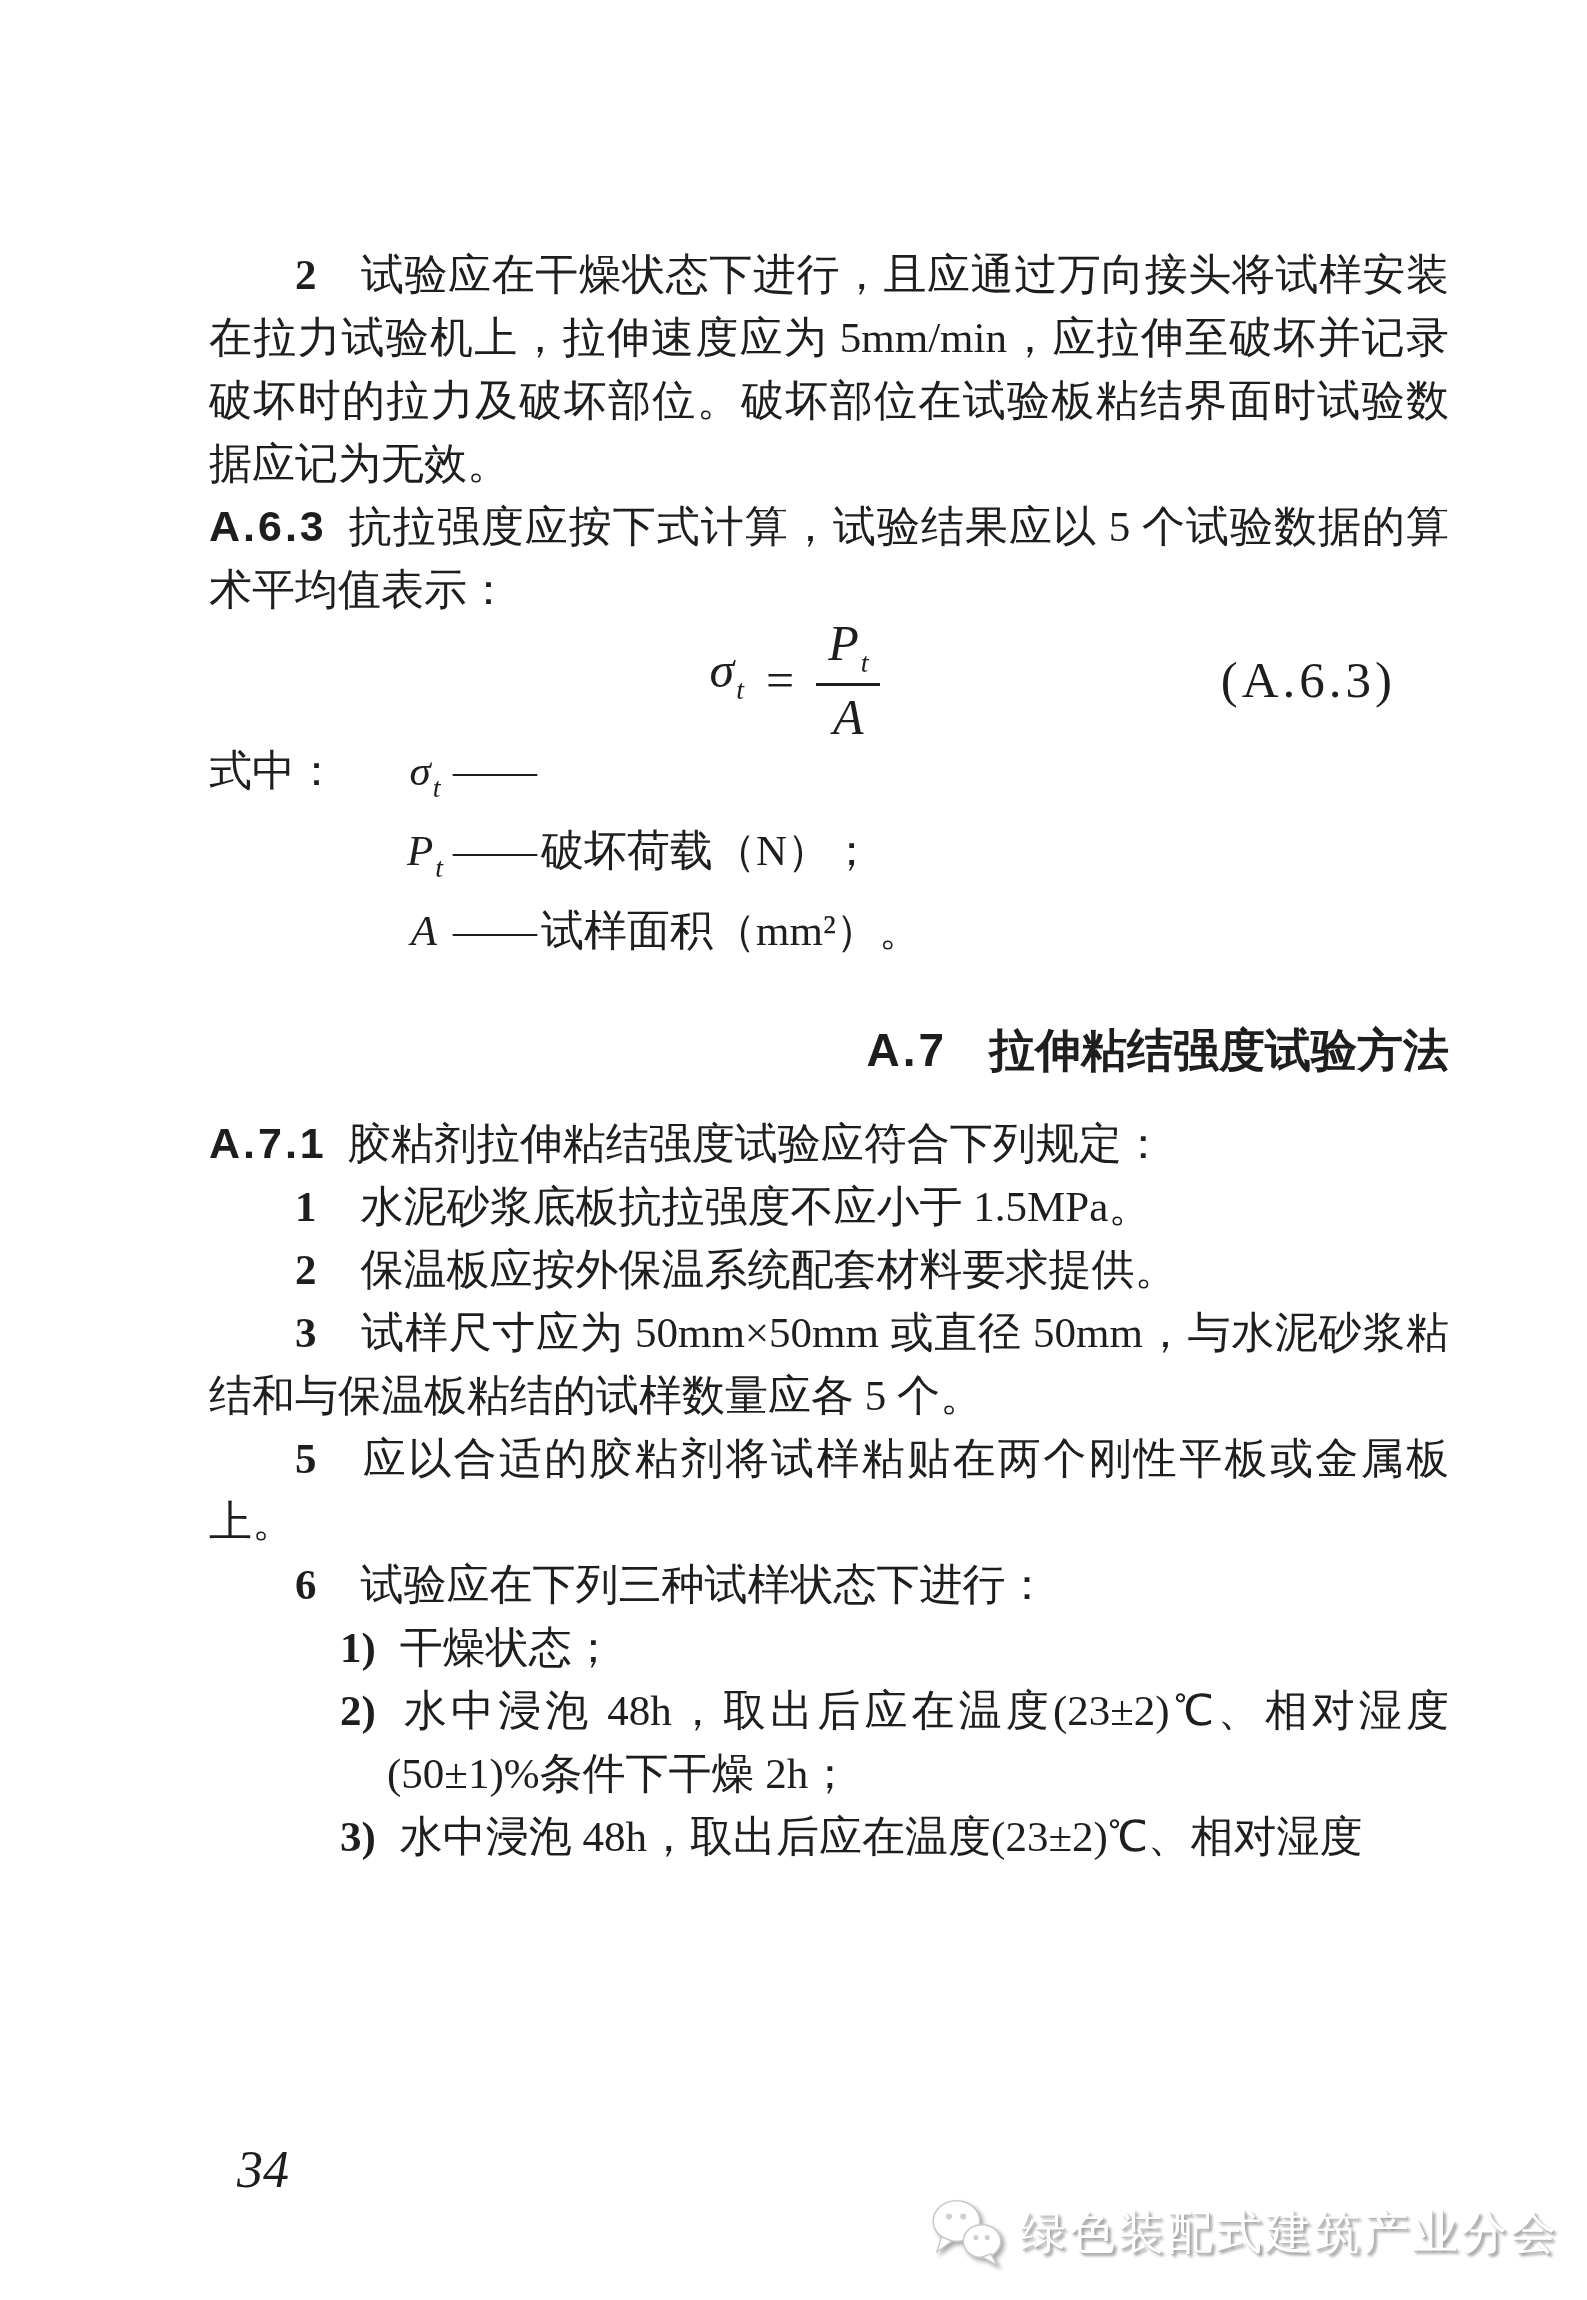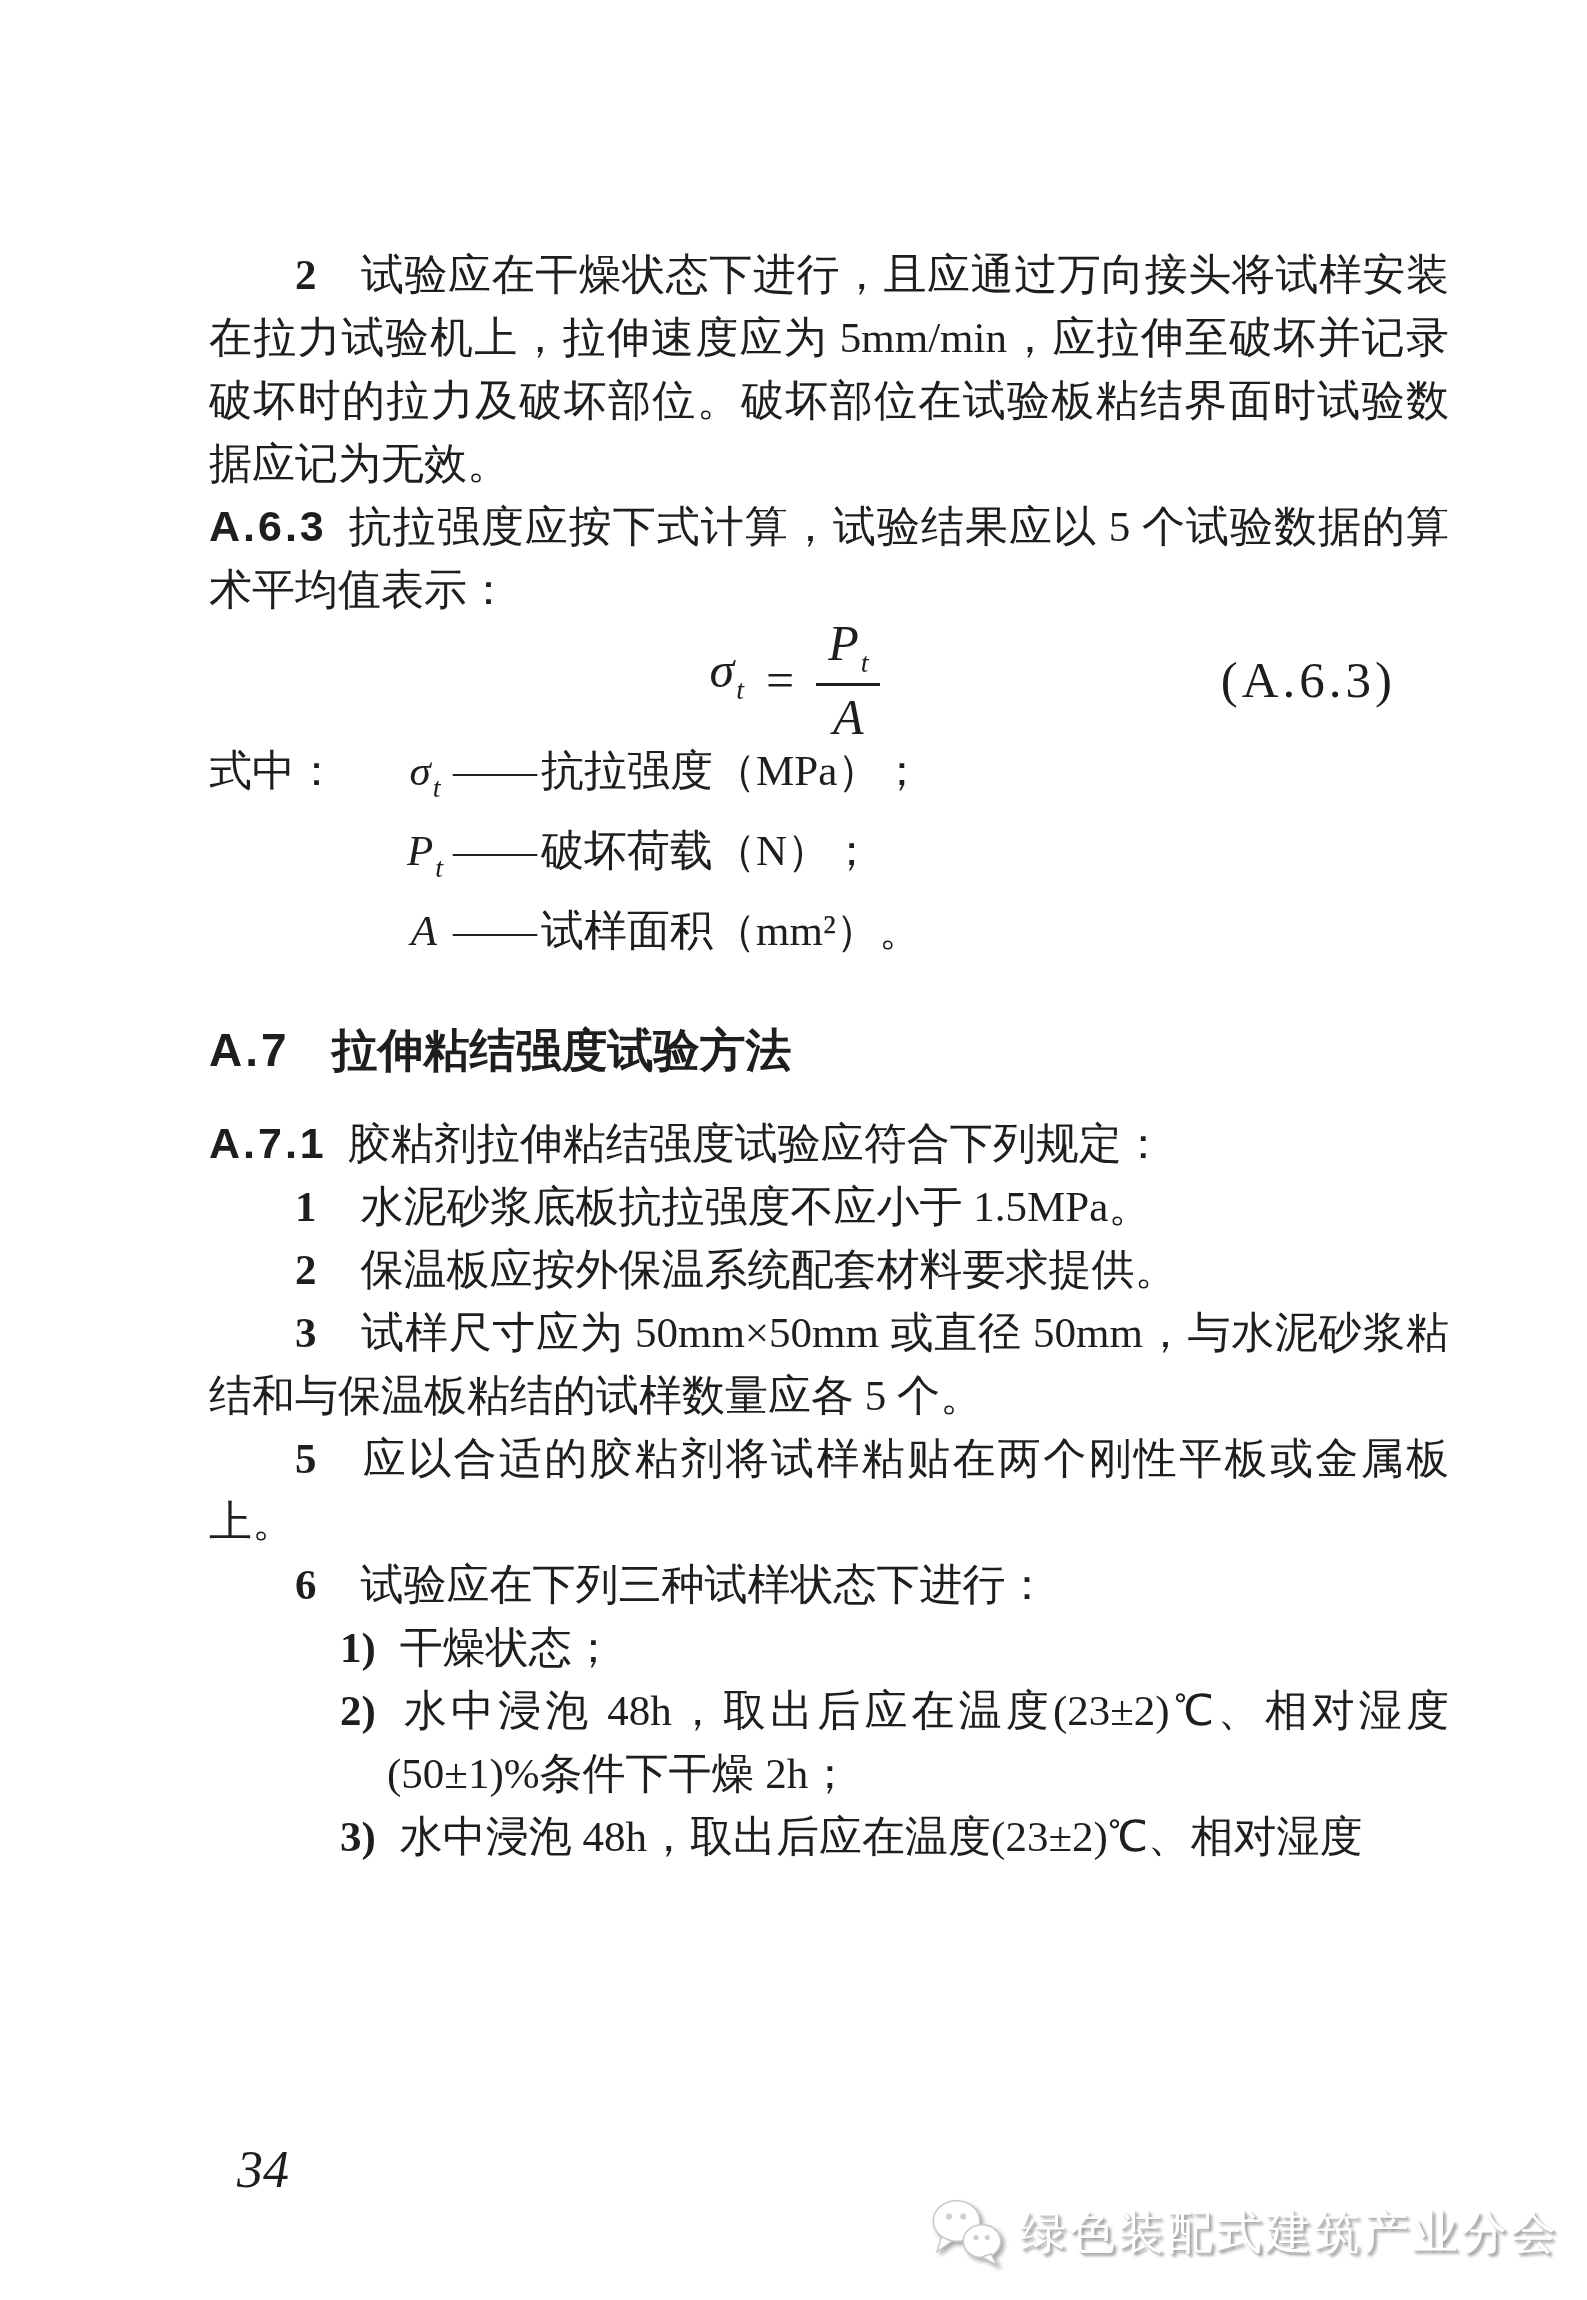--- a/index.html
+++ b/index.html
@@ -61,21 +61,21 @@
 
   
   .def-row { display: flex; align-items: flex-start; text-align: left; }
   .def-lead { width: 188px; flex: none; }
   .def-sym { flex: none; min-width: 56px; text-align: center; }
   .def-dash { flex: none; letter-spacing: -2px; margin-right: 6px; }
   .def-desc { flex: 0 1 auto; }
 
   
   .sec-heading {
-    text-align: left; text-indent: 0;
+    text-align: right; text-indent: 0;
     font-family: "Liberation Sans", "DejaVu Sans", sans-serif;
     font-weight: bold;
     font-size: 46px;
     margin: 40px 0 30px !important;
   }
   .sec-num { letter-spacing: 3px; margin-right: 42px; }
 
   
   .sub { padding-left: 178px; text-indent: -47px; font-family: Liberation Serif, serif; }
   .sub .sub-marker { font-weight: bold; margin-right: 24px; }
@@ -122,21 +122,20 @@
         </span>
       </span>
       <span class="eq-label">(A.6.3)</span>
     </div>
 
     <div>
       <div class="def-row">
         <span class="def-lead">式中：</span>
         <span class="def-sym var"><span>σ</span><sub class="f-sub">t</sub></span>
         <span class="def-dash">——</span>
-        <span class="def-desc">抗拉强度（MPa）；</span>
       </div>
       <div class="def-row">
         <span class="def-lead"></span>
         <span class="def-sym var"><span>P</span><sub class="f-sub">t</sub></span>
         <span class="def-dash">——</span>
         <span class="def-desc">破坏荷载（N）；</span>
       </div>
       <div class="def-row">
         <span class="def-lead"></span>
         <span class="def-sym var"><span>A</span><sub class="f-sub"></sub></span>

